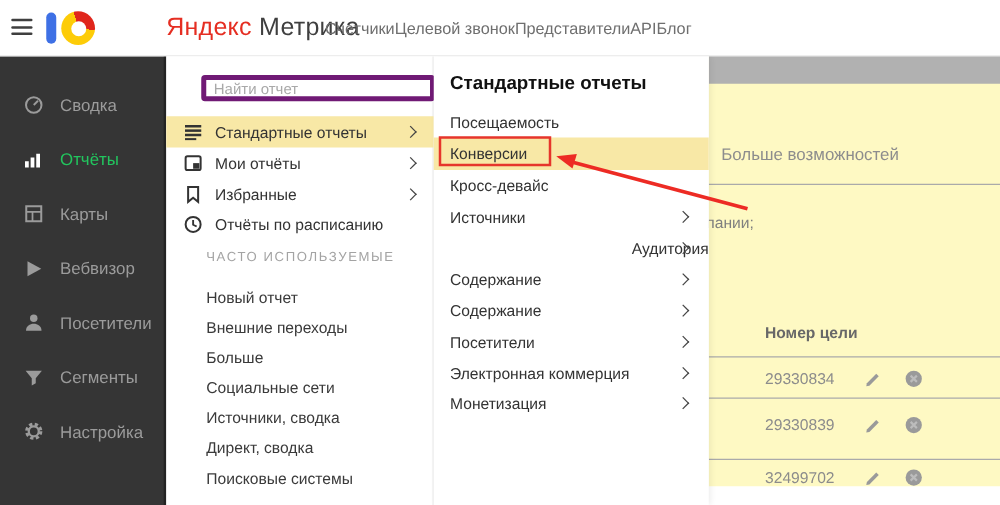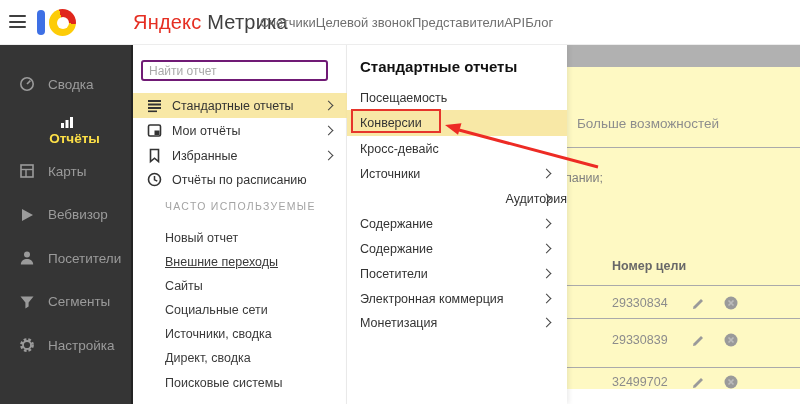--- a/index.html
+++ b/index.html
@@ -26,43 +26,43 @@
   .topnav span { cursor:pointer; white-space:nowrap; }
 
   
   .sidebar { position:absolute; left:0; top:45px; width:133px; height:359px;
              background:#353535; border-right:2px solid #232323; z-index:20; padding-top:10px; }
   .side-item { height:28.5px; display:flex; align-items:center; padding-left:18px;
                color:#9b9b9b; font-size:13.5px; cursor:pointer;margin-top:15px; }
   .side-item .ic { width:17px; height:17px; margin-right:13px; flex:none; display:flex;
                    align-items:center; justify-content:center; }
   .side-item svg { display:block; }
-  .side-item.active { color:#fde047; font-weight:bold;flex-direction:column; }
+  .side-item.active { color:#22c55e; font-weight:normal; }
 
   
   .panel-mid { position:absolute; left:133px; top:45px; width:214px; height:359px;
                background:#fff; border-right:1px solid #ececec; z-index:21; }
-  .search-box { position:absolute; left:8px; top:15px; width:187px; height:21px;
-                border:2px solid #701a75; border-radius:3px; background:#fff;
+  .search-box { position:absolute; left:28px; top:15px; width:187px; height:21px;
+                border:4px solid #701a75; border-radius:3px; background:#fff;
                 font-size:12px; color:#333; padding:0 6px; outline:none;
                 font-family:"Liberation Sans", sans-serif; }
   .search-box::placeholder { color:#a9a9a9; }
   .mid-row { position:absolute; left:0; width:214px; height:25px; display:flex;
              align-items:center; padding-left:14px; font-size:12.5px; color:#333; cursor:pointer; }
   .mid-row .ic { width:15px; height:15px; margin-right:10px; flex:none; }
   .mid-row.active { background:#f8e8a6; }
   .mid-row .chev { position:absolute; right:15px; }
   .r0{top:48px;} .r1{top:73px;} .r2{top:98px;} .r3{top:122px;}
   .chev { width:7px; height:7px; border-right:1.6px solid #444; border-top:1.6px solid #444;
           transform:rotate(45deg); display:inline-block; }
   .section-title { position:absolute; left:32px; top:155px; font-size:10.5px; color:#a3a3a3;
                    letter-spacing:1.3px; }
   .freq-item { position:absolute; left:32px; height:20px; line-height:20px;
                font-size:12.5px; color:#3a3a3a; cursor:pointer; white-space:nowrap; }
-  .f0{top:183px;} .f1{top:207px;text-decoration:underline;} .f2{top:231px;} .f3{top:255px;}
+  .f0{top:183px;} .f1{top:207px;} .f2{top:231px;} .f3{top:255px;}
   .f4{top:279px;} .f5{top:303px;} .f6{top:328px;}
 
   
   .panel-sub { position:absolute; left:347px; top:45px; width:220px; height:359px;
                background:#fff; z-index:22; box-shadow:2px 0 5px rgba(0,0,0,.08); }
   .sub-title { position:absolute; left:13px; top:13px; font-size:15px; font-weight:bold; color:#111; }
   .sub-row { position:absolute; left:0; width:220px; height:25px; display:flex; align-items:center;
              padding-left:13px; font-size:12.5px; color:#333; cursor:pointer; }
   .sub-row .chev { position:absolute; right:17px; }
   .sub-row.hl { background:#f8e8a6; }
@@ -227,21 +227,21 @@
             <path d="M7.5 4 L7.5 7.8 L10.3 9.2" fill="none" stroke="#333" stroke-width="1.5"></path>
           </svg>
       </span>
       <span>Отчёты по расписанию</span>
     </div>
 
     <div class="section-title">ЧАСТО ИСПОЛЬЗУЕМЫЕ</div>
 
     <div class="freq-item f0">Новый отчет</div>
     <div class="freq-item f1">Внешние переходы</div>
-    <div class="freq-item f2">Сайты</div>
+    <div class="freq-item f2">Больше</div>
     <div class="freq-item f3">Социальные сети</div>
     <div class="freq-item f4">Источники, сводка</div>
     <div class="freq-item f5">Директ, сводка</div>
     <div class="freq-item f6">Поисковые системы</div>
   </div>
 
   <div class="panel-sub">
     <div class="sub-title">Стандартные отчеты</div>
 
     <div class="sub-row s0">

